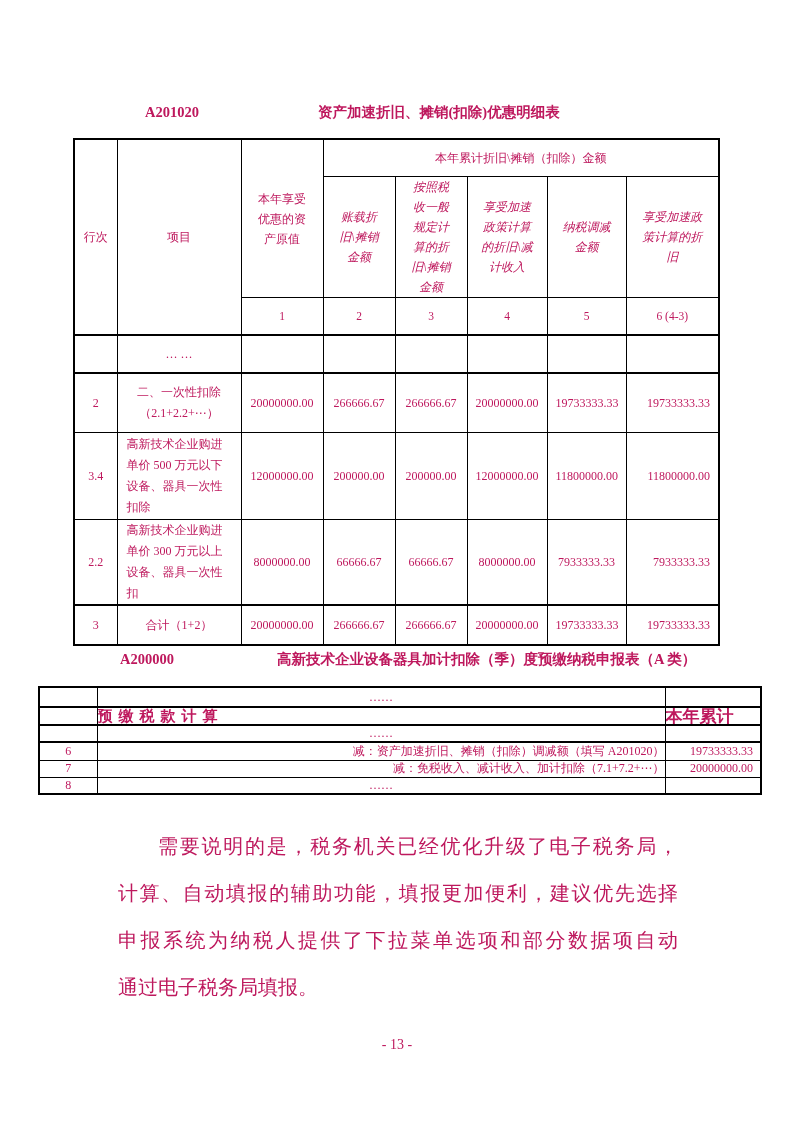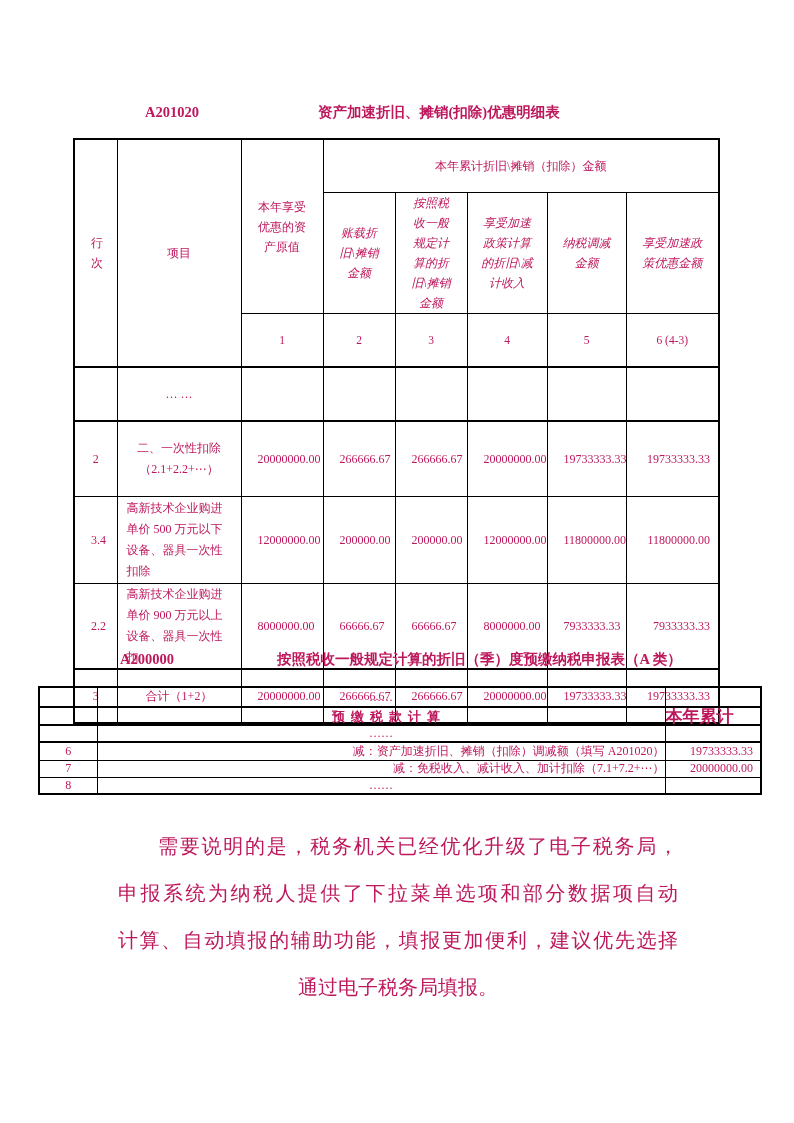--- a/index.html
+++ b/index.html
@@ -17,21 +17,21 @@
   
   table.t1 {
     position:absolute; left:73px; top:138px;
     width:645px; table-layout:fixed;
     border-collapse:collapse; border:2px solid #000;
   }
   table.t1 td {
     border:1px solid #000;
     text-align:center; vertical-align:middle;
     font-size:12px; line-height:20px;
-    padding:16px; overflow:hidden;
+    padding:8px; overflow:hidden;
   }
   .t1 td.bb2 { border-bottom-width:2px; }
   .t1 .hd { padding:0 13px;font-style:italic; }
   .t1 .hd-orig { padding:0 14px; }
   .t1 .item-left { text-align:left; padding:0 9px; line-height:21px; }
   .t1 .item-2l { white-space:pre-line; line-height:21px; }
   .t1 .numcell { font-size:12px; }
   .t1 .num6 { text-align:right; padding-right:8px; }
   .t1 .ordno { font-size:11.5px; }
 
@@ -45,32 +45,32 @@
     border:1px solid #000;
     vertical-align:middle;
     font-size:12px; line-height:15px;
     padding:0; overflow:hidden;
   }
   .t2 td.bb2 { border-bottom-width:2px; }
   .t2 .no { text-align:center; }
   .t2 .content { text-align:right; padding-left:7px; }
   .t2 .content.dots { text-align:center; padding-left:0; }
   .t2 .content.indent { padding-left:36px; }
-  .t2 .sec { font-weight:bold; text-align:center; letter-spacing:6px; padding-left:16px; font-size:13px; }
+  .t2 .sec { font-weight:bold; text-align:left; letter-spacing:6px; padding-left:0; font-size:15px; }
   .t2 .ytd-h { font-weight:bold; text-align:left; font-size:17px; }
   .t2 .value { text-align:right; padding-right:7px; }
 
   
   .para {
     position:absolute; left:118px; top:823px; width:560px;
     font-size:20px; line-height:47px;
   }
   .para .ln { height:47px; text-align:justify; text-align-last:justify; white-space:nowrap; }
   .para .ln.first { text-indent:40px; }
-  .para .ln.last { text-align:center; text-align-last:auto; }
+  .para .ln.last { text-align:left; text-align-last:auto; }
 
   .footer {
     position:absolute; left:0; top:1037px; width:794px;
     text-align:center; font-size:14px;
   }
 </style>
 </head>
 <body>
 
 <div class="page">
@@ -94,21 +94,21 @@
       <td rowspan="3" class="bb2">行次</td>
       <td rowspan="3" class="bb2">项目</td>
       <td rowspan="2" class="hd-orig">本年享受优惠的资产原值</td>
       <td colspan="5">本年累计折旧\摊销（扣除）金额</td>
     </tr>
     <tr style="height:120px">
       <td class="hd">账载折旧\摊销金额</td>
       <td class="hd">按照税收一般规定计算的折旧\摊销金额</td>
       <td class="hd">享受加速政策计算的折旧\减计收入</td>
       <td class="hd">纳税调减金额</td>
-      <td class="hd">享受加速政策优惠金额</td>
+      <td class="hd">享受加速政策计算的折旧</td>
     </tr>
     <tr style="height:25px">
       <td class="bb2 ordno">1</td>
       <td class="bb2 ordno">2</td>
       <td class="bb2 ordno">3</td>
       <td class="bb2 ordno">4</td>
       <td class="bb2 ordno">5</td>
       <td class="bb2 ordno">6 (4-3)</td>
     </tr>
     <tr style="height:37px">
@@ -137,21 +137,21 @@
       <td class="item-left">高新技术企业购进单价 500 万元以下设备、器具一次性扣除</td>
       <td class="numcell">12000000.00</td>
       <td class="numcell">200000.00</td>
       <td class="numcell">200000.00</td>
       <td class="numcell">12000000.00</td>
       <td class="numcell">11800000.00</td>
       <td class="numcell num6">11800000.00</td>
     </tr>
     <tr style="height:80px">
       <td class="bb2">2.2</td>
-      <td class="item-left bb2">高新技术企业购进单价 900 万元以上设备、器具一次性扣</td>
+      <td class="item-left bb2">高新技术企业购进单价 300 万元以上设备、器具一次性扣</td>
       <td class="numcell bb2">8000000.00</td>
       <td class="numcell bb2">66666.67</td>
       <td class="numcell bb2">66666.67</td>
       <td class="numcell bb2">8000000.00</td>
       <td class="numcell bb2">7933333.33</td>
       <td class="numcell num6 bb2">7933333.33</td>
     </tr>
     <tr style="height:40px">
       <td>3</td>
       <td>合计（1+2）</td>
@@ -159,21 +159,21 @@
       <td class="numcell">266666.67</td>
       <td class="numcell">266666.67</td>
       <td class="numcell">20000000.00</td>
       <td class="numcell">19733333.33</td>
       <td class="numcell num6">19733333.33</td>
     </tr>
   </tbody>
     </table>
 
   <div class="ttl" style="left:120px; top:650px;">A200000</div>
-  <div class="ttl" style="left:277px; top:650px;">按照税收一般规定计算的折旧（季）度预缴纳税申报表（A 类）</div>
+  <div class="ttl" style="left:277px; top:650px;">高新技术企业设备器具加计扣除（季）度预缴纳税申报表（A 类）</div>
 
   <table class="t2">
     <colgroup>
       <col style="width:58px">
         <col style="width:568px">
         <col style="width:96px">
     </colgroup>
     <tbody>
         <tr style="height:20px">
       <td class="no bb2"></td>
@@ -203,19 +203,20 @@
     <tr style="height:17px">
       <td class="no">8</td>
       <td class="content dots">……</td>
       <td class="value"></td>
     </tr>
   </tbody>
     </table>
 
   <div class="para">
     <div class="ln first">需要说明的是，税务机关已经优化升级了电子税务局，</div>
+    <div class="ln">计算、自动填报的辅助功能，填报更加便利，建议优先选择</div>
     <div class="ln">申报系统为纳税人提供了下拉菜单选项和部分数据项自动</div>
-    <div class="ln">计算、自动填报的辅助功能，填报更加便利，建议优先选择</div>
     <div class="ln last">通过电子税务局填报。</div>
   </div>
 
+  <div class="footer">- 13 -</div>
 
 </div>
 
 </body></html>

